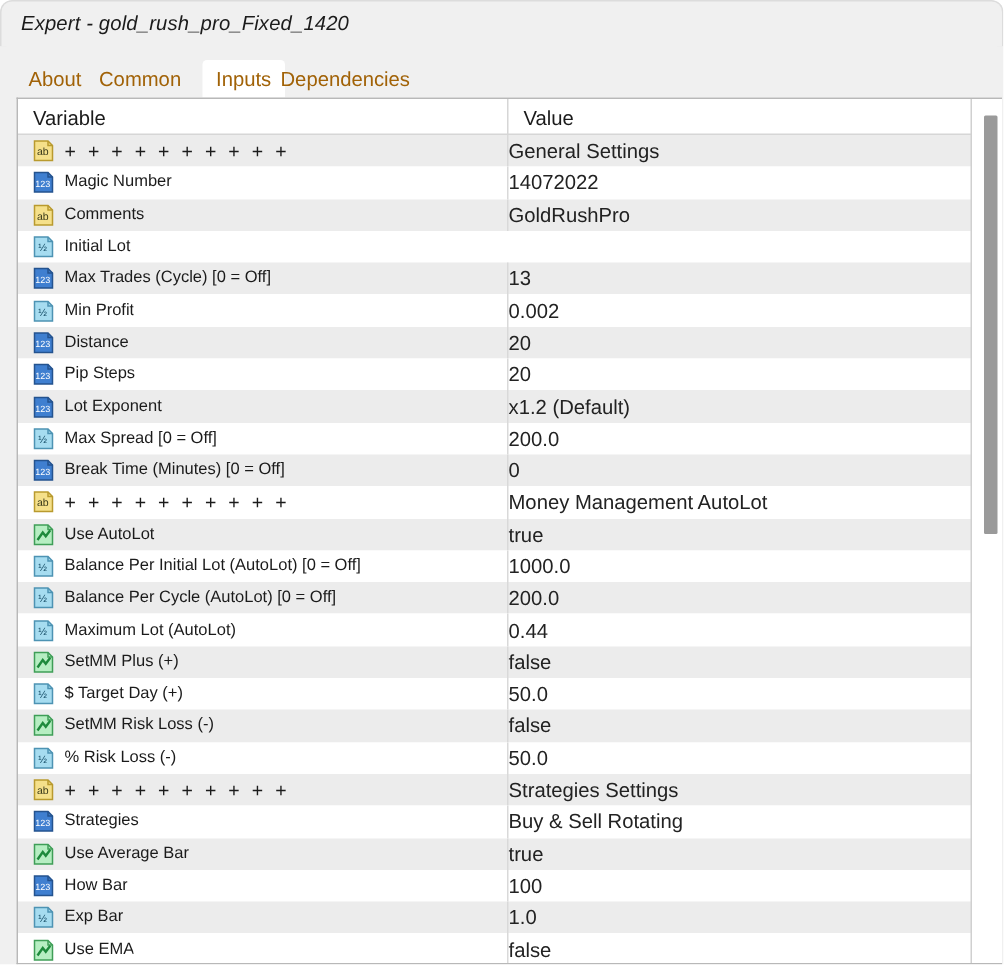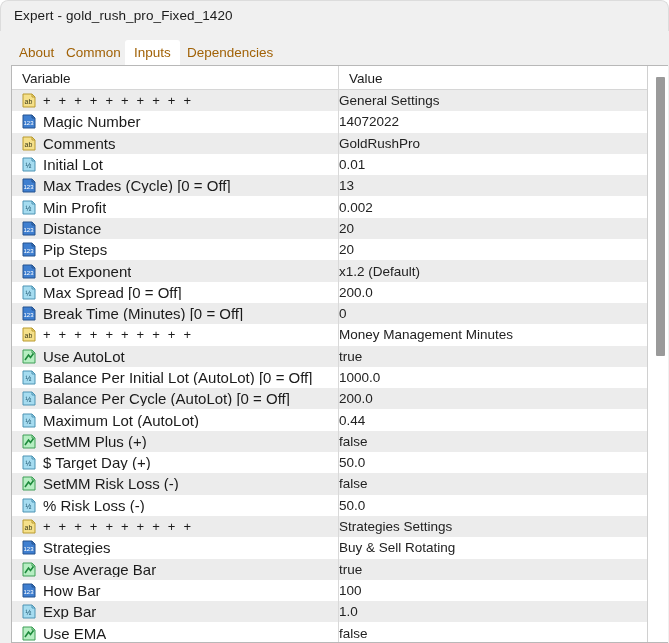--- a/index.html
+++ b/index.html
@@ -32,20 +32,21 @@
     border-left: 1px solid #dcdcdc;
     border-right: 1px solid #dcdcdc;
   }
   #titletext {
     position: absolute;
     left: 13px; top: 7px;
     font-size: 13.5px;
     color: #1b1b1b;
     white-space: nowrap;
     letter-spacing: .1px;
+    font-style: italic;
   }
 
   
   #tabstrip {
     position: absolute;
     left: 0; top: 40px;
     width: 669px; height: 25px;
   }
   .tab {
     position: absolute;
@@ -124,21 +125,21 @@
     width: 311px; height: 100%;
     display: flex; align-items: center;
     padding-left: 0;
     border-left: 1px solid #d9d9d9;
     font-size: 13.5px;
     color: #222222;
     white-space: nowrap;
     overflow: hidden;
   }
   .vname {
-    font-size: 15px;
+    font-size: 11px;
     color: #1b1b1b;
     white-space: nowrap;
     overflow: hidden;
     line-height: 1;
   }
   .vname.plus { letter-spacing: 2.2px; font-size: 13px; }
 
   
   .ticon {
     position: relative;
@@ -187,21 +188,21 @@
     <div id="titletext">Expert - gold_rush_pro_Fixed_1420</div>
   </div>
 
   <div id="tabstrip">
       <div class="tab" style="left: 10px;">
         <span>About</span>
       </div>
       <div class="tab" style="left: 57px;">
         <span>Common</span>
       </div>
-      <div class="tab active" style="left: 125px; justify-content: center;">
+      <div class="tab active" style="left: 135px; justify-content: center;">
         <span>Inputs</span>
       </div>
       <div class="tab" style="left: 178px;">
         <span>Dependencies</span>
       </div>
     </div>
 
   <div id="panel">
     <div id="grid">
       <div class="hdr">
@@ -252,21 +253,20 @@
             <div class="c-var">
               <span class="ticon">
                 <svg width="14" height="15" viewBox="0 0 14 15">
                   <path d="M1 1 H10 L13 4 V14 H1 Z" fill="#a6dcf0" stroke="#4d93b3" stroke-width="1"></path>
                   <path d="M10 1 L10 4 L13 4" fill="none" stroke="#4d93b3" stroke-width="1"></path>
                   <text x="6.5" y="10.5" font-size="7" font-family="Liberation Sans, sans-serif" fill="#124a63" text-anchor="middle">½</text>
                 </svg>
               </span>
               <span class="vname">Initial Lot</span>
             </div>
-            <div class="c-val">0.01</div>
           </div>
           <div class="row alt">
             <div class="c-var">
               <span class="ticon">
                 <svg width="14" height="15" viewBox="0 0 14 15">
                   <path d="M1 1 H10 L13 4 V14 H1 Z" fill="#3f7fd0" stroke="#24538f" stroke-width="1"></path>
                   <path d="M10 1 L10 4 L13 4" fill="none" stroke="#24538f" stroke-width="1"></path>
                   <text x="6.5" y="10.5" font-size="6" font-family="Liberation Sans, sans-serif" fill="#ffffff" text-anchor="middle">123</text>
                 </svg>
               </span>
@@ -356,21 +356,21 @@
             <div class="c-var">
               <span class="ticon">
                 <svg width="14" height="15" viewBox="0 0 14 15">
                   <path d="M1 1 H10 L13 4 V14 H1 Z" fill="#f5e08a" stroke="#b99a2e" stroke-width="1"></path>
                   <path d="M10 1 L10 4 L13 4" fill="none" stroke="#b99a2e" stroke-width="1"></path>
                   <text x="6.5" y="10.5" font-size="7" font-family="Liberation Sans, sans-serif" fill="#3a3a1a" text-anchor="middle">ab</text>
                 </svg>
               </span>
               <span class="vname plus">+ + + + + + + + + +</span>
             </div>
-            <div class="c-val">Money Management Minutes</div>
+            <div class="c-val">Money Management AutoLot</div>
           </div>
           <div class="row alt">
             <div class="c-var">
               <span class="ticon">
                 <svg width="14" height="15" viewBox="0 0 14 15">
                   <path d="M1 1 H10 L13 4 V14 H1 Z" fill="#b6eec2" stroke="#3f9e57" stroke-width="1"></path>
                   <path d="M10 1 L10 4 L13 4" fill="none" stroke="#3f9e57" stroke-width="1"></path>
                   <path d="M3 11 L6.5 6 L8.5 8.5 L11.5 4.5" fill="none" stroke="#1e8a3c" stroke-width="1.6"></path>
                 </svg>
               </span>

